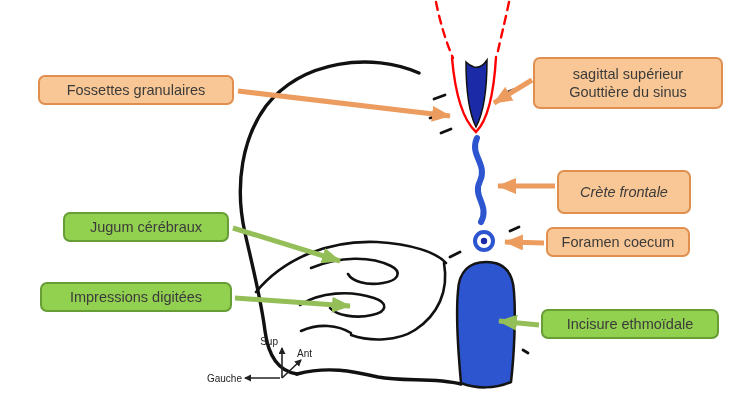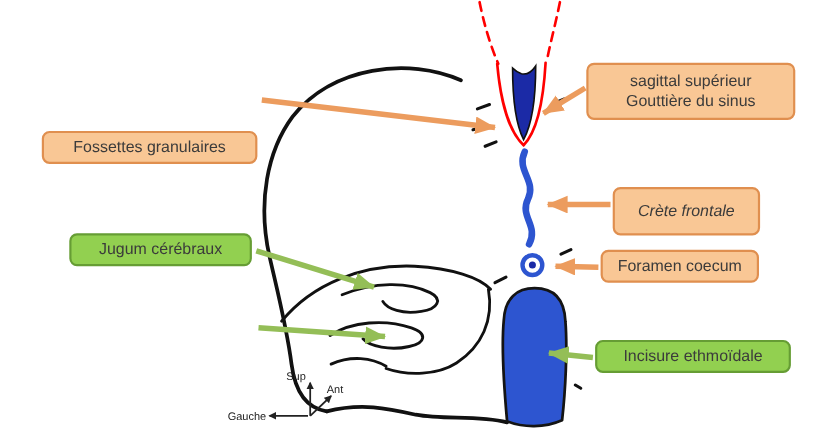--- a/index.html
+++ b/index.html
@@ -121,21 +121,21 @@
     <g>
       <path class="axis-line" marker-end="url(#mA)" d="M 282 378 L 282 348"></path>
       <path class="axis-line" marker-end="url(#mA)" d="M 282 378 L 301 360"></path>
       <path class="axis-line" marker-end="url(#mA)" d="M 280 378 L 245 378"></path>
       <text class="axis-text" x="278" y="345" text-anchor="end">Sup</text>
       <text class="axis-text" x="297" y="357" text-anchor="start">Ant</text>
       <text class="axis-text" x="242" y="382" text-anchor="end">Gauche</text>
     </g>
   </svg>
 
-  <div class="label orange" style="left:38px; top:75px; width:196px; height:30px;margin-top:44px;">
+  <div class="label orange" style="left:38px; top:75px; width:196px; height:30px;">
     <span>Fossettes granulaires</span>
   </div>
 
   <div class="label orange" style="left:533px; top:57px; width:190px; height:52px;">
     <span>
       <span class="line">sagittal supérieur</span>
       <span class="line">Gouttière du sinus</span>
     </span>
   </div>
 
@@ -144,18 +144,21 @@
   </div>
 
   <div class="label orange" style="left:546px; top:227px; width:144px; height:30px;">
     <span>Foramen coecum</span>
   </div>
 
   <div class="label green" style="left:63px; top:212px; width:166px; height:30px;">
     <span>Jugum cérébraux</span>
   </div>
 
+  <div class="label green" style="left:40px; top:282px; width:192px; height:30px;">
+    <span>Impressions digitées</span>
+  </div>
 
   <div class="label green" style="left:541px; top:309px; width:178px; height:30px;justify-content:center;">
     <span>Incisure ethmoïdale</span>
   </div>
 
 </div>
 
 </body></html>

